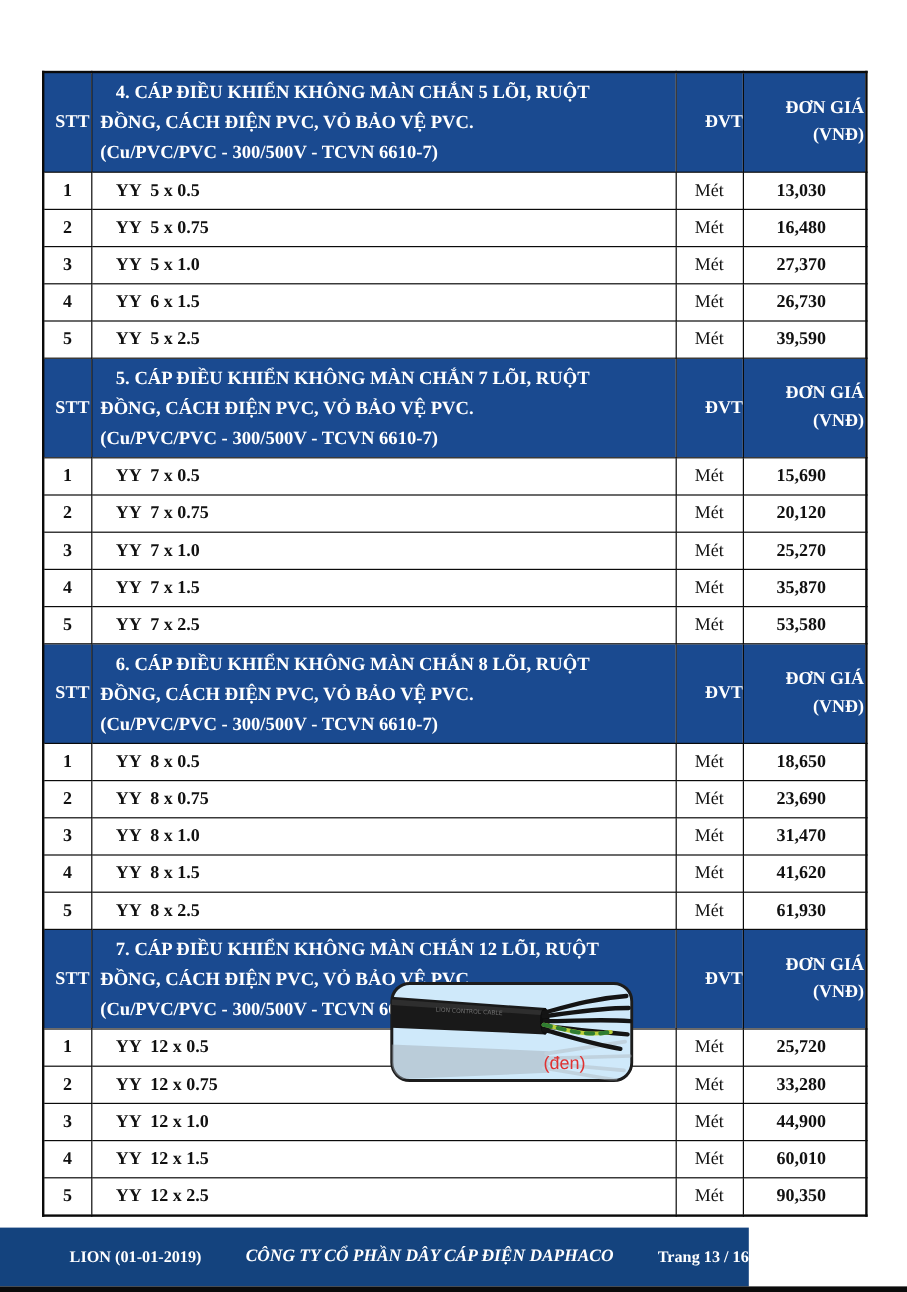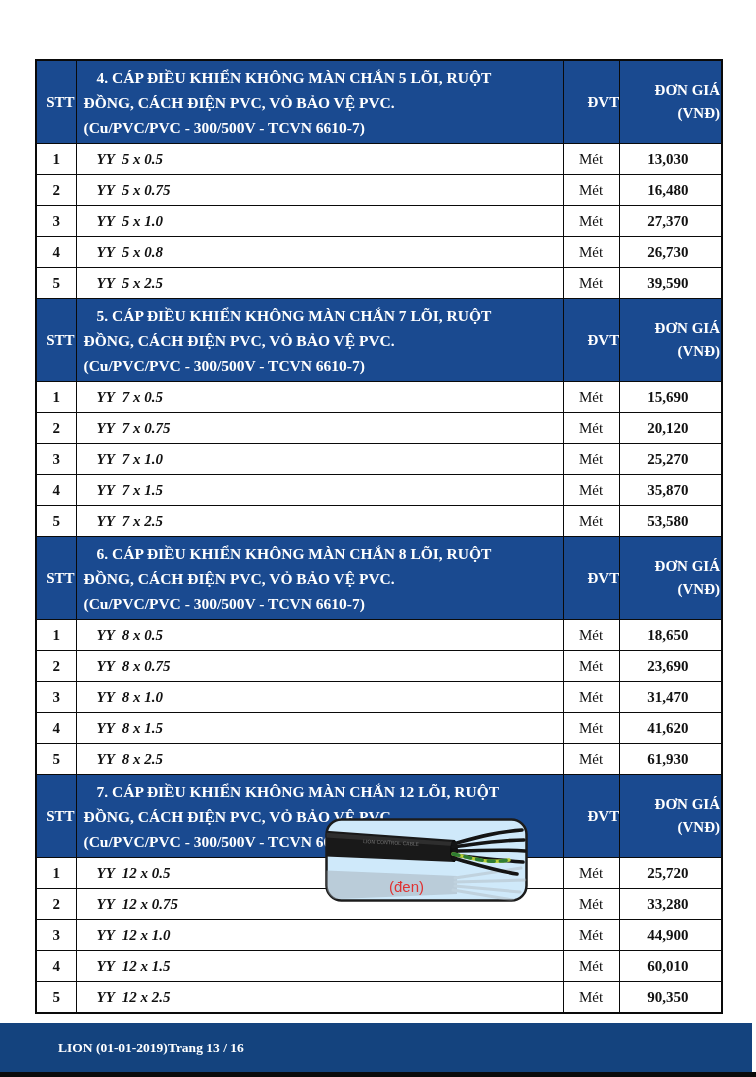--- a/index.html
+++ b/index.html
@@ -51,45 +51,45 @@
   th.h-stt{text-align:right; font-size:15px;}
   th.h-title{text-align:left; padding:2px 6px 2px 7px;}
   .title-line{line-height:25px; font-size:15.5px; white-space:nowrap;}
   .title-line.first{text-indent:13px;}
   th.h-dvt{text-align:center; font-size:15px;padding-left:24px;}
   th.h-price{text-align:right;}
   .price-head-line{line-height:23px; font-size:15px;}
 
   tr.data-row td{height:28px; background:#ffffff;}
   td.c-stt{text-align:center; font-weight:bold;}
-  td.c-name{text-align:left; padding-left:20px; font-weight:bold; white-space:pre;font-style:italic;}
+  td.c-name{text-align:left; padding-left:20px; font-weight:bold; white-space:pre;}
   td.c-dvt{text-align:center; font-weight:normal; font-size:14.5px;}
   td.c-price{text-align:center; padding-right:6px; font-weight:bold;}
 
   
   .cable-photo{
     position:absolute;
     left:325px; top:818px;
     width:203px; height:84px;
   }
   .cable-photo svg{display:block; width:100%; height:100%;}
   .cable-caption{
     position:absolute;
     left:0; right:40px; bottom:7px;
-    text-align:center;
+    text-align:right;
     color:#e03232;
     font-size:15px;
     font-family:"Liberation Sans","DejaVu Sans",sans-serif;
   }
 
   
   .footer{
     position:absolute;
     left:0; top:1023px;
-    width:752px; height:49px;
+    width:624px; height:49px;
     background:var(--footer-blue);
     color:#ffffff;
     display:flex;
     align-items:center;
   }
   .footer-left{
     margin-left:58px;
     font-weight:bold;
     font-size:13.5px;
     white-space:nowrap;
@@ -154,21 +154,21 @@
         <td class="c-price">16,480</td>
       </tr>
       <tr class="data-row">
         <td class="c-stt">3</td>
         <td class="c-name">YY  5 x 1.0</td>
         <td class="c-dvt">Mét</td>
         <td class="c-price">27,370</td>
       </tr>
       <tr class="data-row">
         <td class="c-stt">4</td>
-        <td class="c-name">YY  5 x 0.8</td>
+        <td class="c-name">YY  6 x 1.5</td>
         <td class="c-dvt">Mét</td>
         <td class="c-price">26,730</td>
       </tr>
       <tr class="data-row">
         <td class="c-stt">5</td>
         <td class="c-name">YY  5 x 2.5</td>
         <td class="c-dvt">Mét</td>
         <td class="c-price">39,590</td>
       </tr>
     </tbody>
@@ -347,17 +347,18 @@
 
         <path d="M128,36 C148,40 162,46 184,42" stroke="#b9cf3a" stroke-width="3.4" fill="none" stroke-linecap="round"></path>
         <path d="M128,36 C148,40 162,46 184,42" stroke="#2f7d32" stroke-width="3.4" fill="none" stroke-linecap="round" stroke-dasharray="6 6"></path>
       </g>
     </svg>
     <span class="cable-caption">(đen)</span>
   </div>
 
   <div class="footer">
     <span class="footer-left">LION (01-01-2019)</span>
+    <span class="footer-center">CÔNG TY CỔ PHẦN DÂY CÁP ĐIỆN DAPHACO</span>
     <span class="footer-right">Trang 13 / 16</span>
   </div>
   <div class="bottom-bar"></div>
 
 </div>
 
 </body></html>

